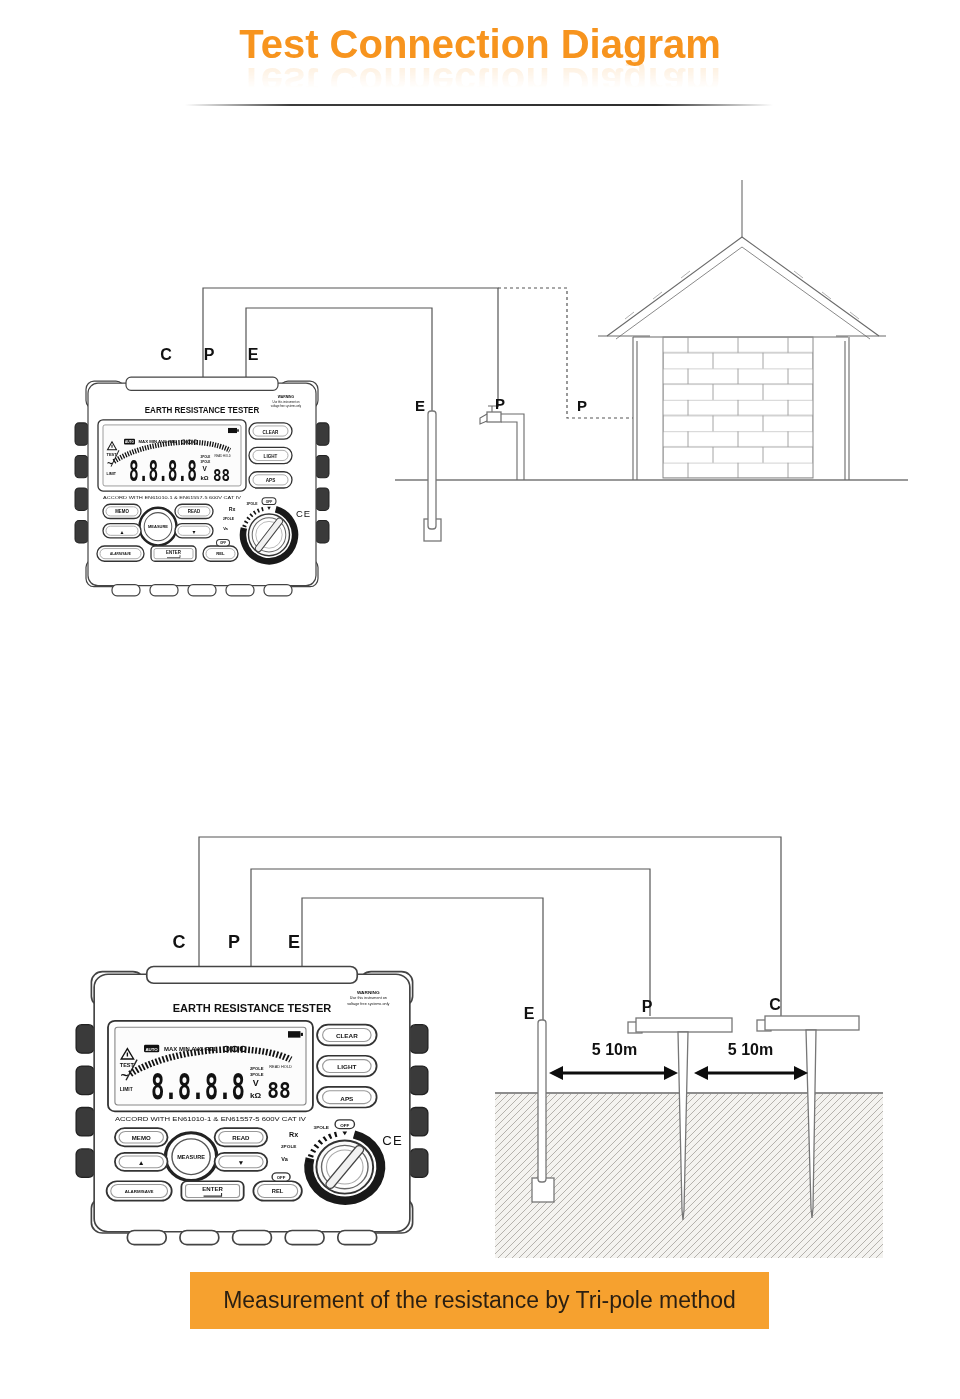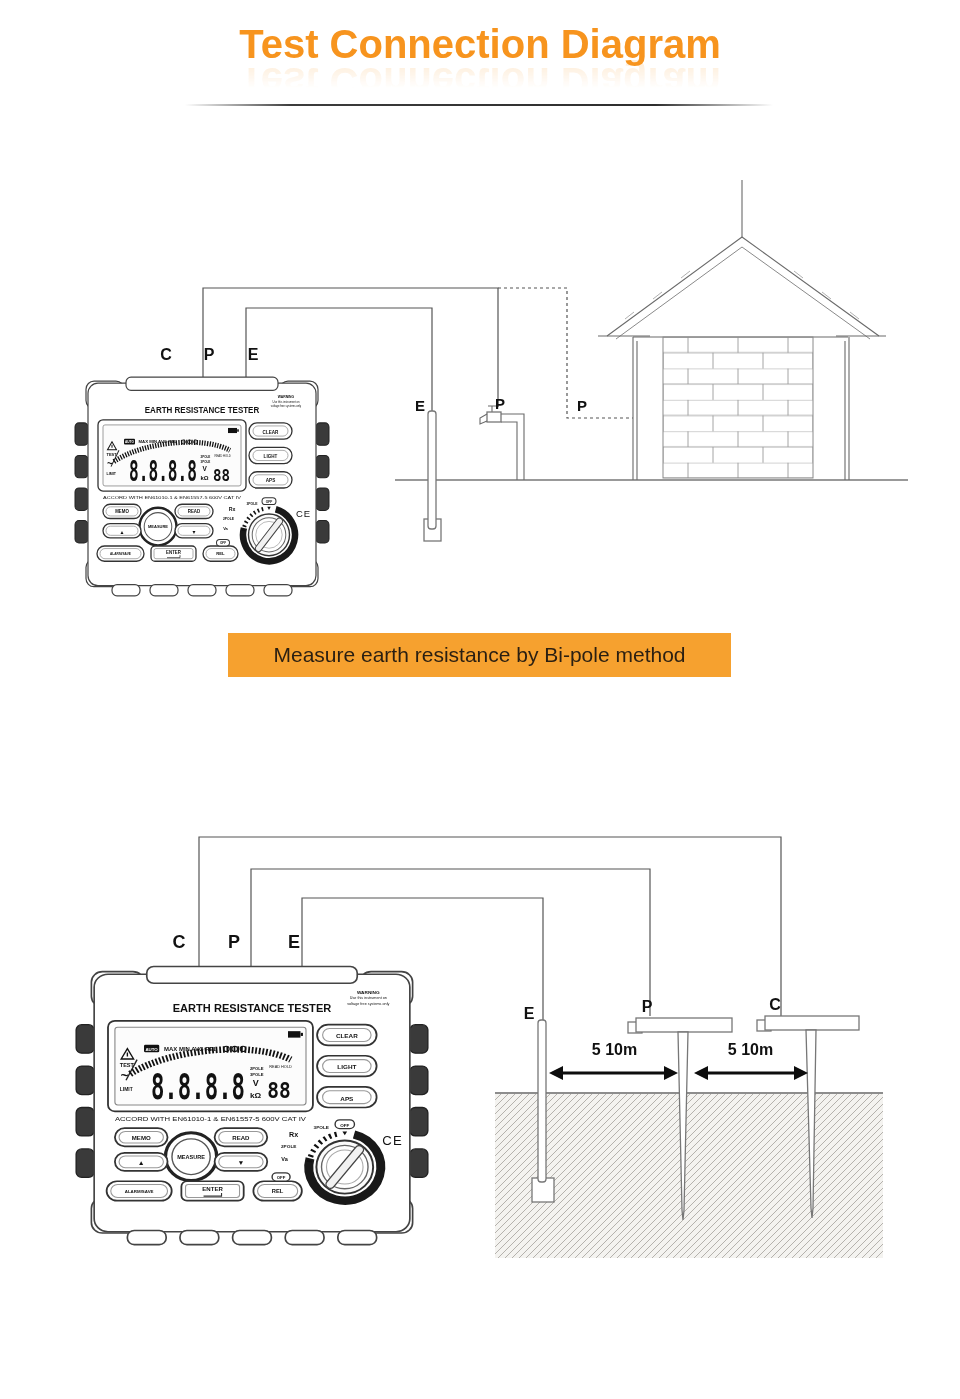--- a/index.html
+++ b/index.html
@@ -394,26 +394,26 @@
       <text class="dtxt" x="224" y="143" font-size="9.5" letter-spacing="1" fill="#222">CE</text>
     </svg>
   </div>
 
   <div class="lbl t16" style="left:156px;top:347px;width:20px;">C</div>
   <div class="lbl t16" style="left:199px;top:347px;width:20px;">P</div>
   <div class="lbl t16" style="left:243px;top:347px;width:20px;">E</div>
   <div class="lbl t15" style="left:412px;top:398px;width:16px;">E</div>
   <div class="lbl t15" style="left:492px;top:396px;width:16px;">P</div>
   <div class="lbl t15" style="left:574px;top:398px;width:16px;">P</div>
-  <div class="banner banner1" style="background: rgb(246, 161, 47);">
-    <span>Measure earth resistance by Bi-pole method</span>
-  </div>
 
   <div class="lbl t17" style="left:168px;top:933px;width:22px;">C</div>
   <div class="lbl t17" style="left:223px;top:933px;width:22px;">P</div>
   <div class="lbl t17" style="left:283px;top:933px;width:22px;">E</div>
   <div class="lbl t16" style="left:520px;top:1006px;width:18px;">E</div>
   <div class="lbl t16" style="left:638px;top:999px;width:18px;">P</div>
   <div class="lbl t16" style="left:766px;top:997px;width:18px;">C</div>
   <div class="lbl t16" style="left:572px;top:1042px;width:85px;">5 10m</div>
   <div class="lbl t16" style="left:708px;top:1042px;width:85px;">5 10m</div>
+  <div class="banner banner2" style="background: rgb(246, 161, 47);">
+    <span>Measurement of the resistance by Tri-pole method</span>
+  </div>
 
 </div>
 
 </body></html>

